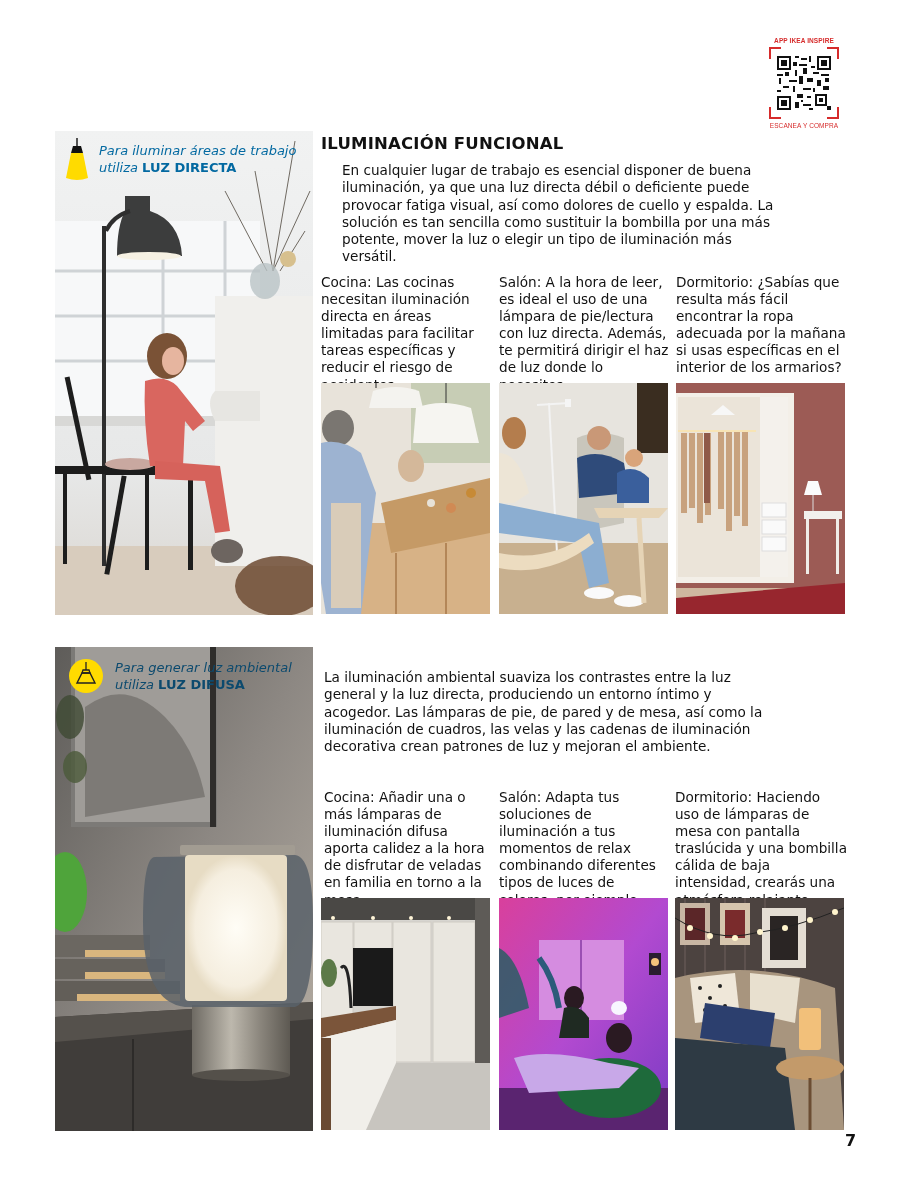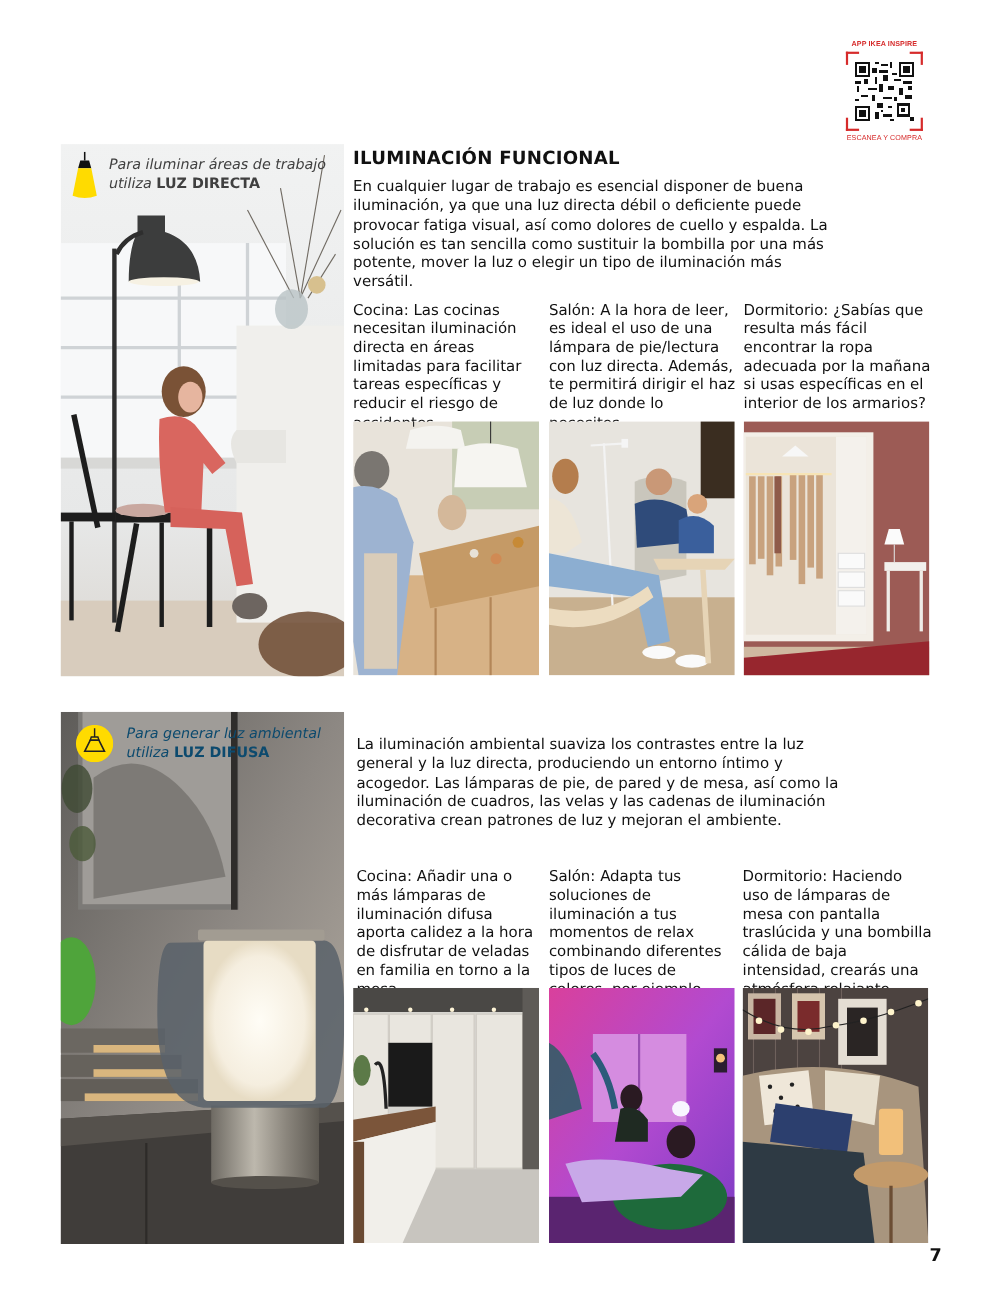--- a/index.html
+++ b/index.html
@@ -20,21 +20,21 @@
   .qr-code { position: absolute; left: 8px; top: 9px; width: 54px; height: 54px; }
 
   
   .section { position: absolute; left: 0; width: 900px; }
   .hero { position: absolute; left: 55px; width: 258px; height: 484px; overflow: hidden; }
   .hero svg.scene { position: absolute; left: 0; top: 0; width: 100%; height: 100%; }
   .hero-caption { position: absolute; left: 44px; top: 12px; font-size: 13px; line-height: 16.5px; }
   .hero-caption .ital { font-style: italic; }
   .hero-caption .bold { font-weight: bold; font-style: normal; }
   .hero.dark .hero-caption { color: #0c4a6e; left: 60px; top: 13px; }
-  .hero.light .hero-caption { color: #404040; }
+  .hero.light .hero-caption { color: #0369a1; }
   .hero-icon { position: absolute; }
 
   .content { position: absolute; left: 321px; width: 525px; }
   .sec-title { font-size: 16.5px; font-weight: bold; letter-spacing: 0.2px; color: #111; }
   .sec-intro { font-size: 13.6px; line-height: 17.3px; margin-top: 10px; color: #111; width: 440px; }
   .col { position: absolute; width: 172px; font-size: 13.6px; line-height: 17.1px; color: #111; }
   .col .lead { font-weight: normal; }
   .thumb { position: absolute; width: 169px; height: 231px; overflow: hidden; }
   .thumb svg { width: 100%; height: 100%; display: block; }
 
@@ -169,21 +169,21 @@
       <path d="M7,15 L19,15 L24,40 Q13,44 2,40 Z" fill="#ffdb00"></path>
     </svg>
     <div class="hero-caption">
       <div class="ital">Para iluminar áreas de trabajo</div>
       <div><span class="ital">utiliza</span> <span class="bold">LUZ DIRECTA</span></div>
     </div>
   </div>
 
   <div class="content" style="top:134px;">
     <h2 class="sec-title">ILUMINACIÓN FUNCIONAL</h2>
-    <p class="sec-intro" style="margin-top:9px;">En cualquier lugar de trabajo es esencial disponer de buena iluminación, ya que una luz directa débil o deficiente puede provocar fatiga visual, así como dolores de cuello y espalda. La solución es tan sencilla como sustituir la bombilla por una más potente, mover la luz o elegir un tipo de iluminación más versátil.</p>
+    <p class="sec-intro" style="margin-top:9px;margin-left:21px;">En cualquier lugar de trabajo es esencial disponer de buena iluminación, ya que una luz directa débil o deficiente puede provocar fatiga visual, así como dolores de cuello y espalda. La solución es tan sencilla como sustituir la bombilla por una más potente, mover la luz o elegir un tipo de iluminación más versátil.</p>
   </div>
 
   <div class="col" style="left:321px; top:274px;">
     <span class="lead">Cocina:</span><span> Las cocinas necesitan iluminación directa en áreas limitadas para facilitar tareas específicas y reducir el riesgo de accidentes.</span>
   </div>
   <div class="col" style="left:499px; top:274px;">
     <span class="lead">Salón:</span><span> A la hora de leer, es ideal el uso de una lámpara de pie/lectura con luz directa. Además, te permitirá dirigir el haz de luz donde lo necesites.</span>
   </div>
   <div class="col" style="left:676px; top:274px;">
     <span class="lead">Dormitorio:</span><span> ¿Sabías que resulta más fácil encontrar la ropa adecuada por la mañana si usas específicas en el interior de los armarios?</span>

